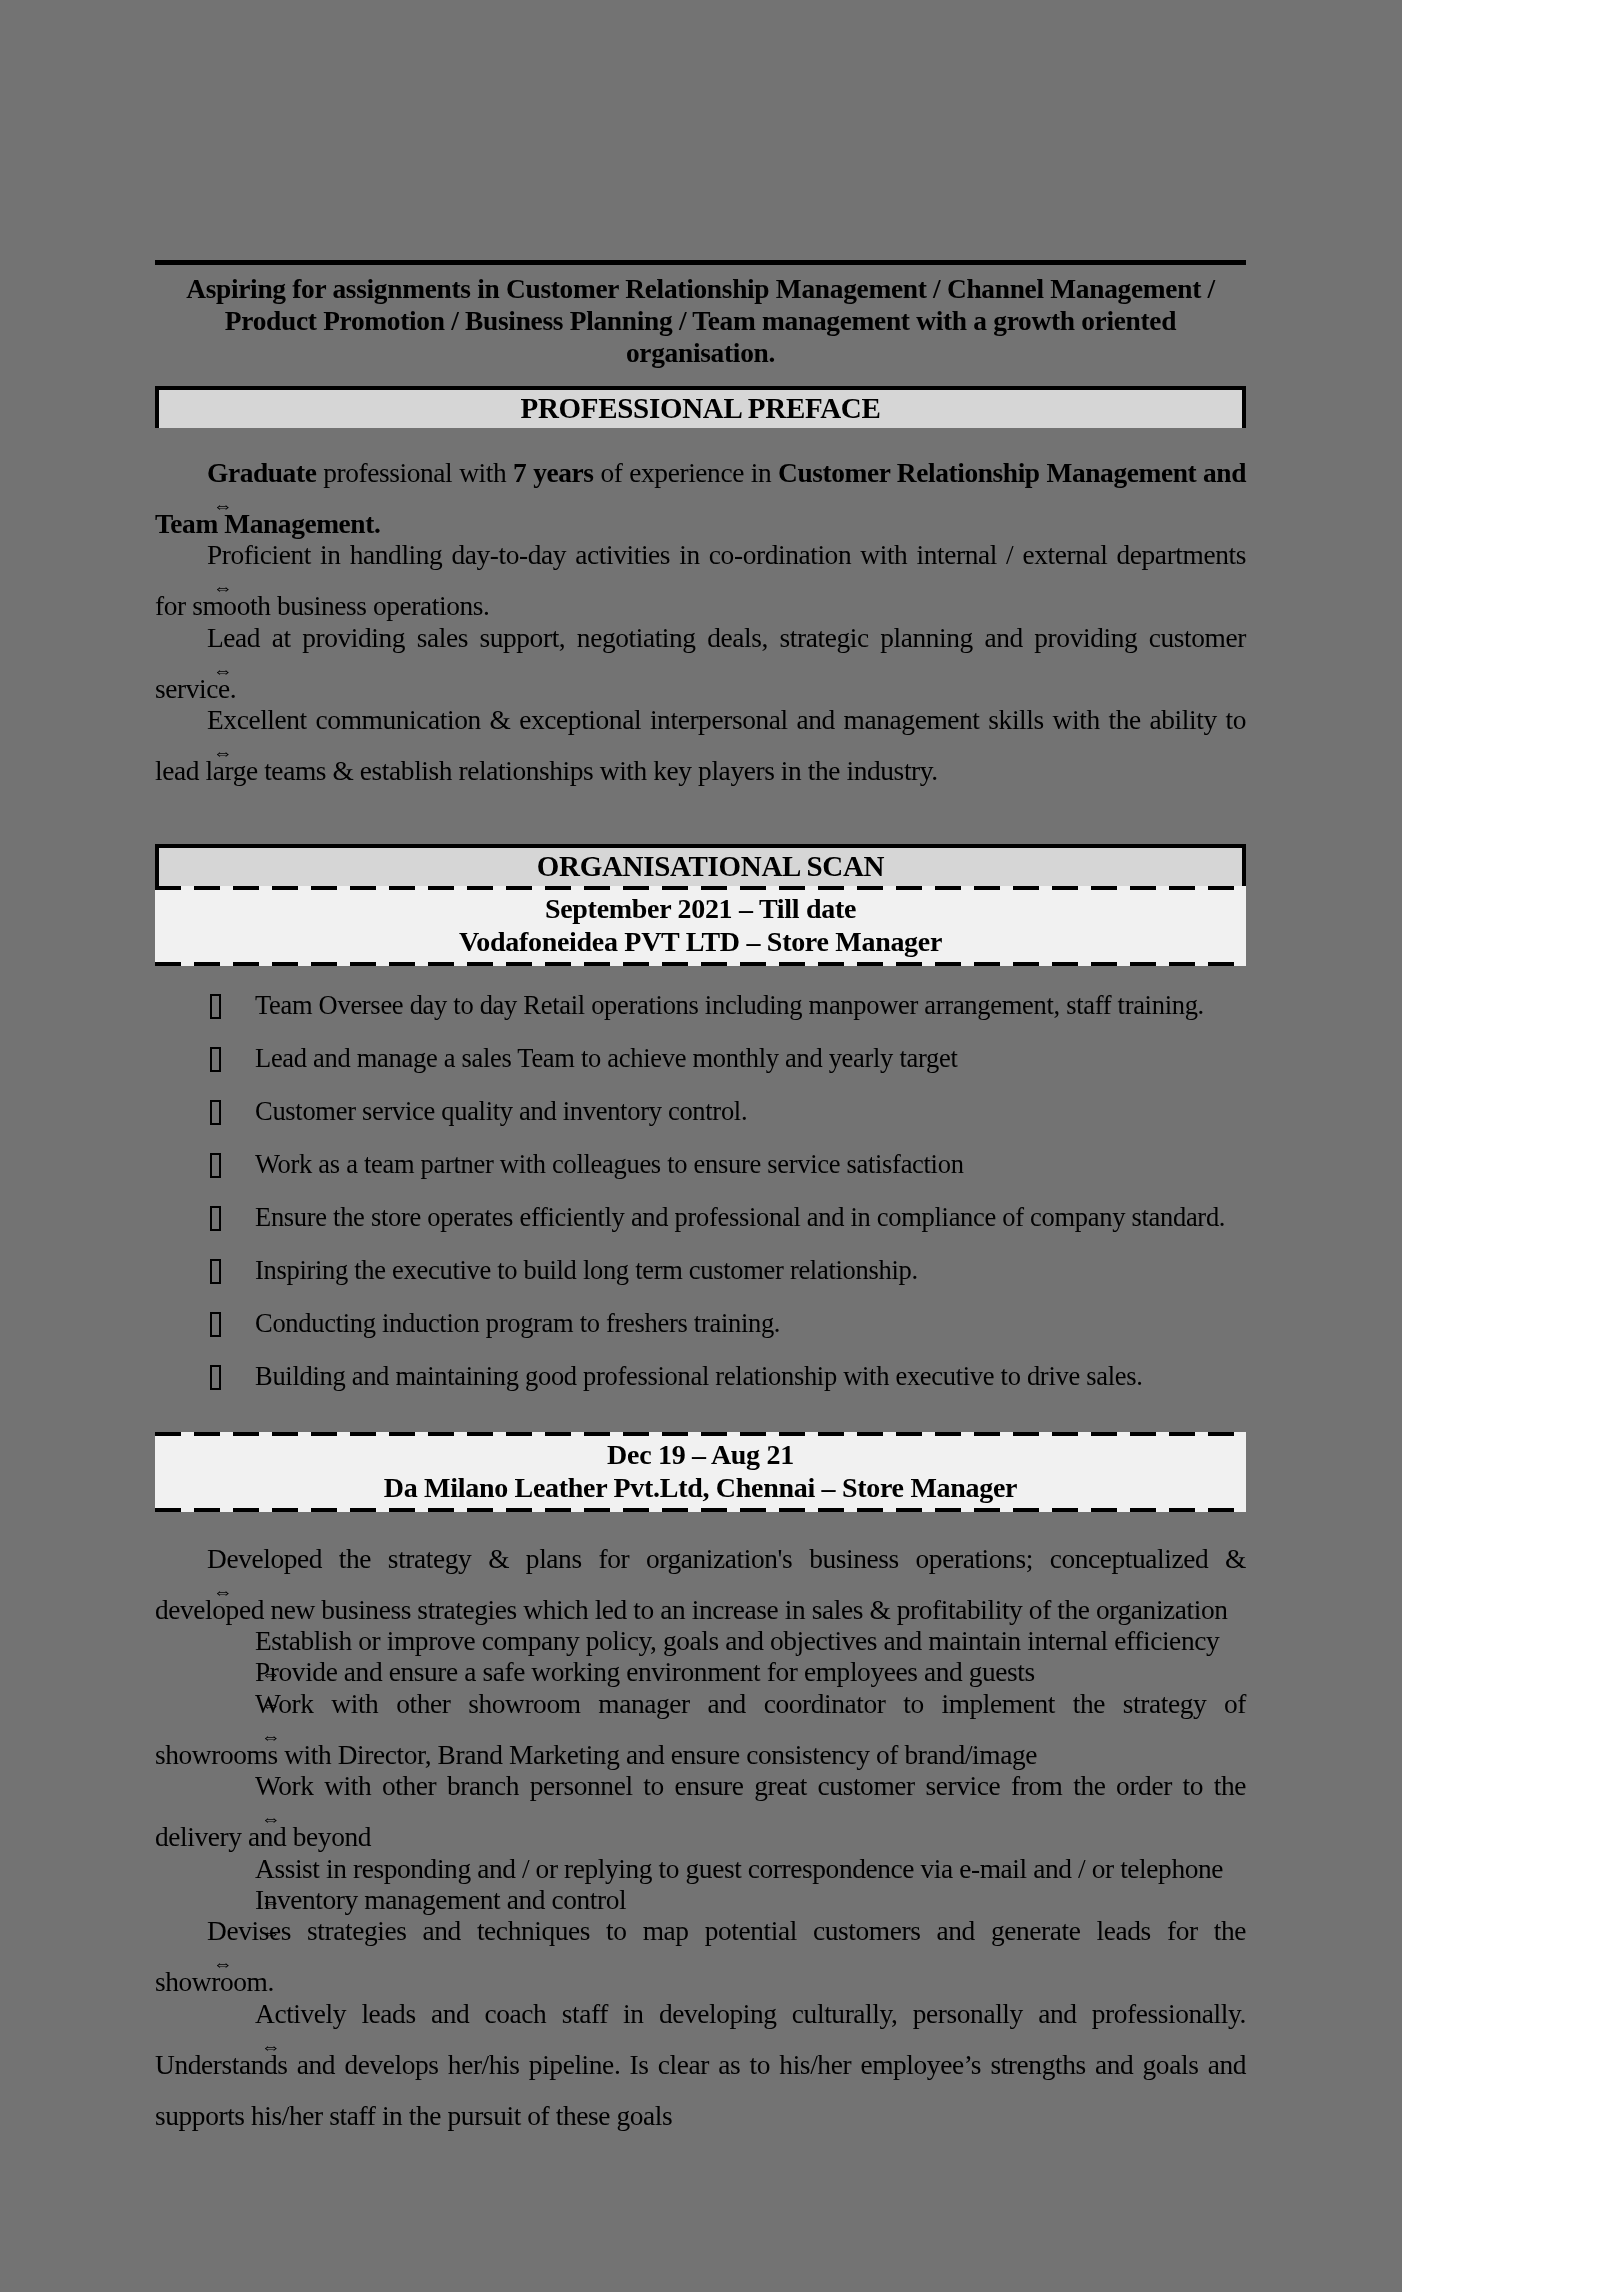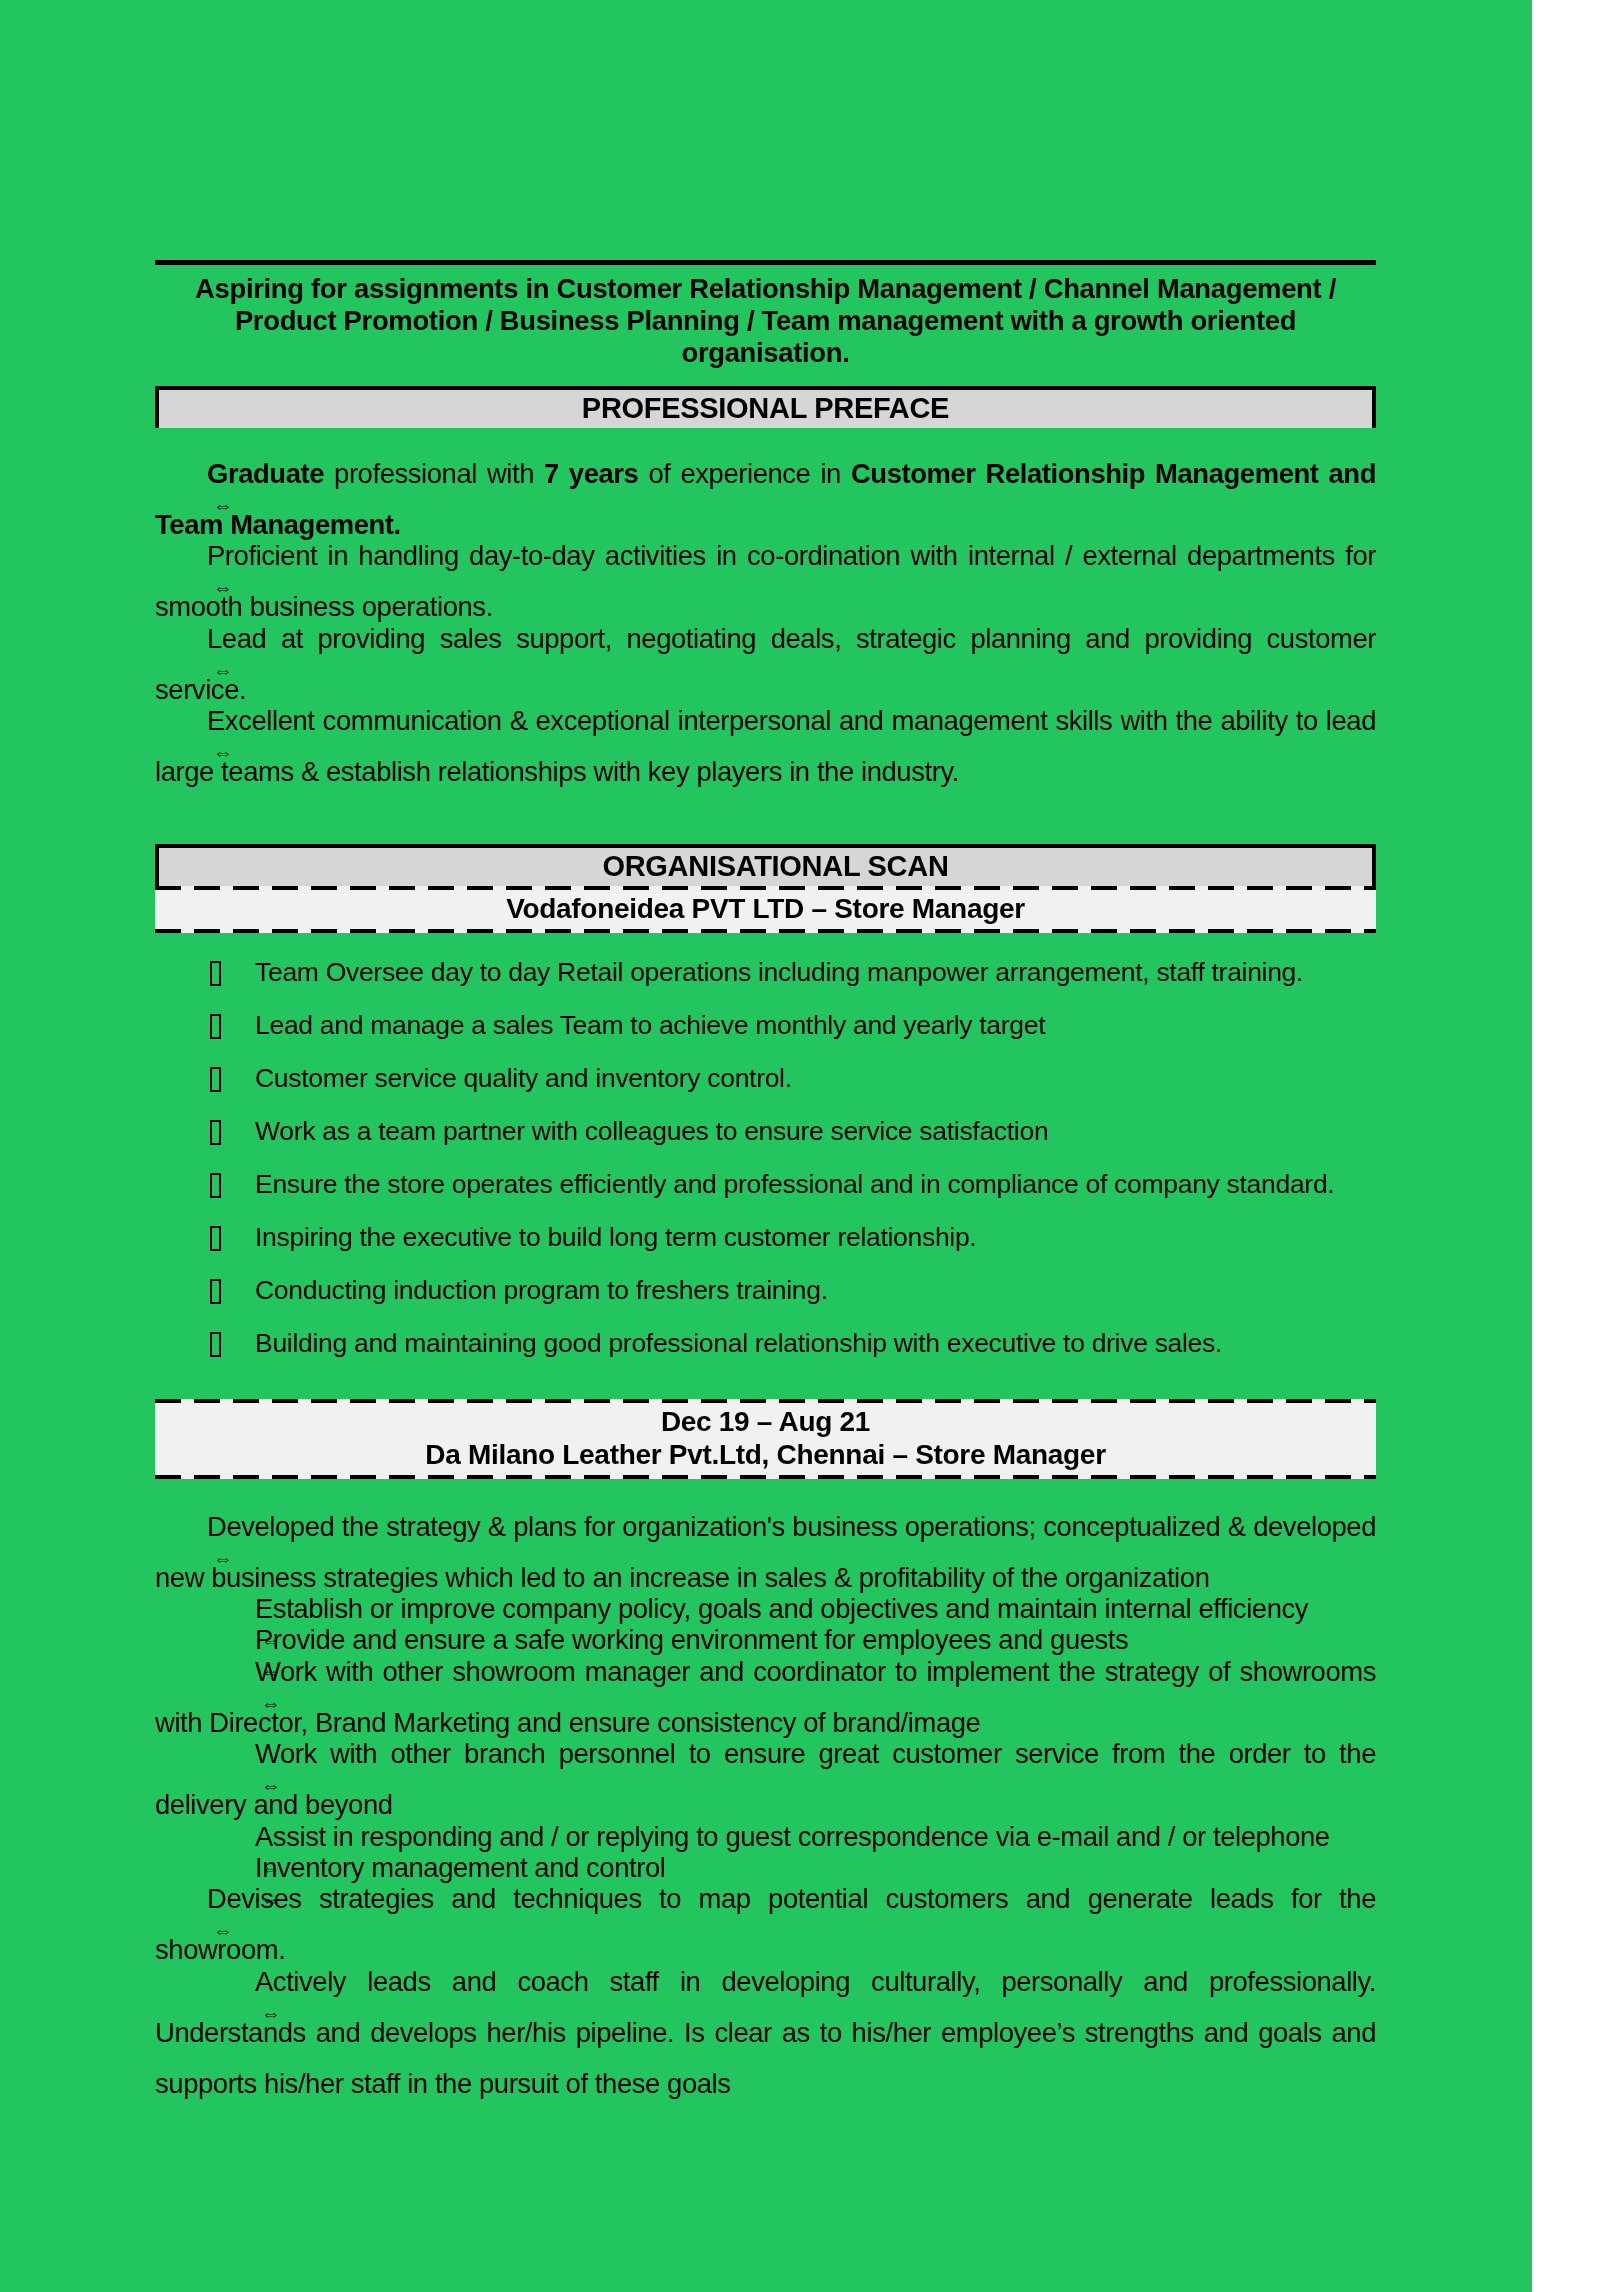--- a/index.html
+++ b/index.html
@@ -2,22 +2,22 @@
 <html style="--section-fill: #d6d6d6; --band-fill: #f1f1f1; --ink: #000000;"><head>
 <meta charset="utf-8">
 <style>
   :root{
     --section-fill:#d6d6d6;
     --band-fill:#f1f1f1;
     --ink:#000000;
   }
   html,body{margin:0;padding:0;background:#ffffff;}
   .page{
-    width:1532px;height:2293px;position:relative;background:#22c55e;
-    font-family:Liberation Sans, sans-serif;color:var(--ink);
+    width:1402px;height:2293px;position:relative;background:#737373;
+    font-family:Liberation Serif, serif;color:var(--ink);
     overflow:hidden;
   }
   .content{margin:0 156px 0 155px;padding-top:260px;}
   .top-rule{height:4.9px;background:var(--ink);}
   .headline{
     margin:7.8px 0 0;font-size:27.4px;line-height:32px;font-weight:bold;
     text-align:center;letter-spacing:-0.3px;
   }
   .secbox{
     margin-top:17.6px;background:var(--section-fill);
@@ -79,20 +79,21 @@
         <p class="bullet-para indent-sm"><span class="glyph">⇔</span><span>Excellent communication &amp; exceptional interpersonal and management skills with the ability to lead large teams &amp; establish relationships with key players in the industry.</span></p>
       </div>
 
     <div class="secbox scan">
       <span>ORGANISATIONAL SCAN</span>
     </div>
 
     <div class="band">
       <div class="dash"></div>
       <div class="band-inner">
+        <div>September 2021 – Till date</div>
         <div>Vodafoneidea PVT LTD – Store Manager</div>
       </div>
       <div class="dash"></div>
     </div>
 
     <ul id="job1-list" class="box-list">
         <li><span class="tofu"></span><span>Team Oversee day to day Retail operations including manpower arrangement, staff training.</span></li>
         <li><span class="tofu"></span><span>Lead and manage a sales Team to achieve monthly and yearly target</span></li>
         <li><span class="tofu"></span><span>Customer service quality and inventory control.</span></li>
         <li><span class="tofu"></span><span>Work as a team partner with colleagues to ensure service satisfaction</span></li>

